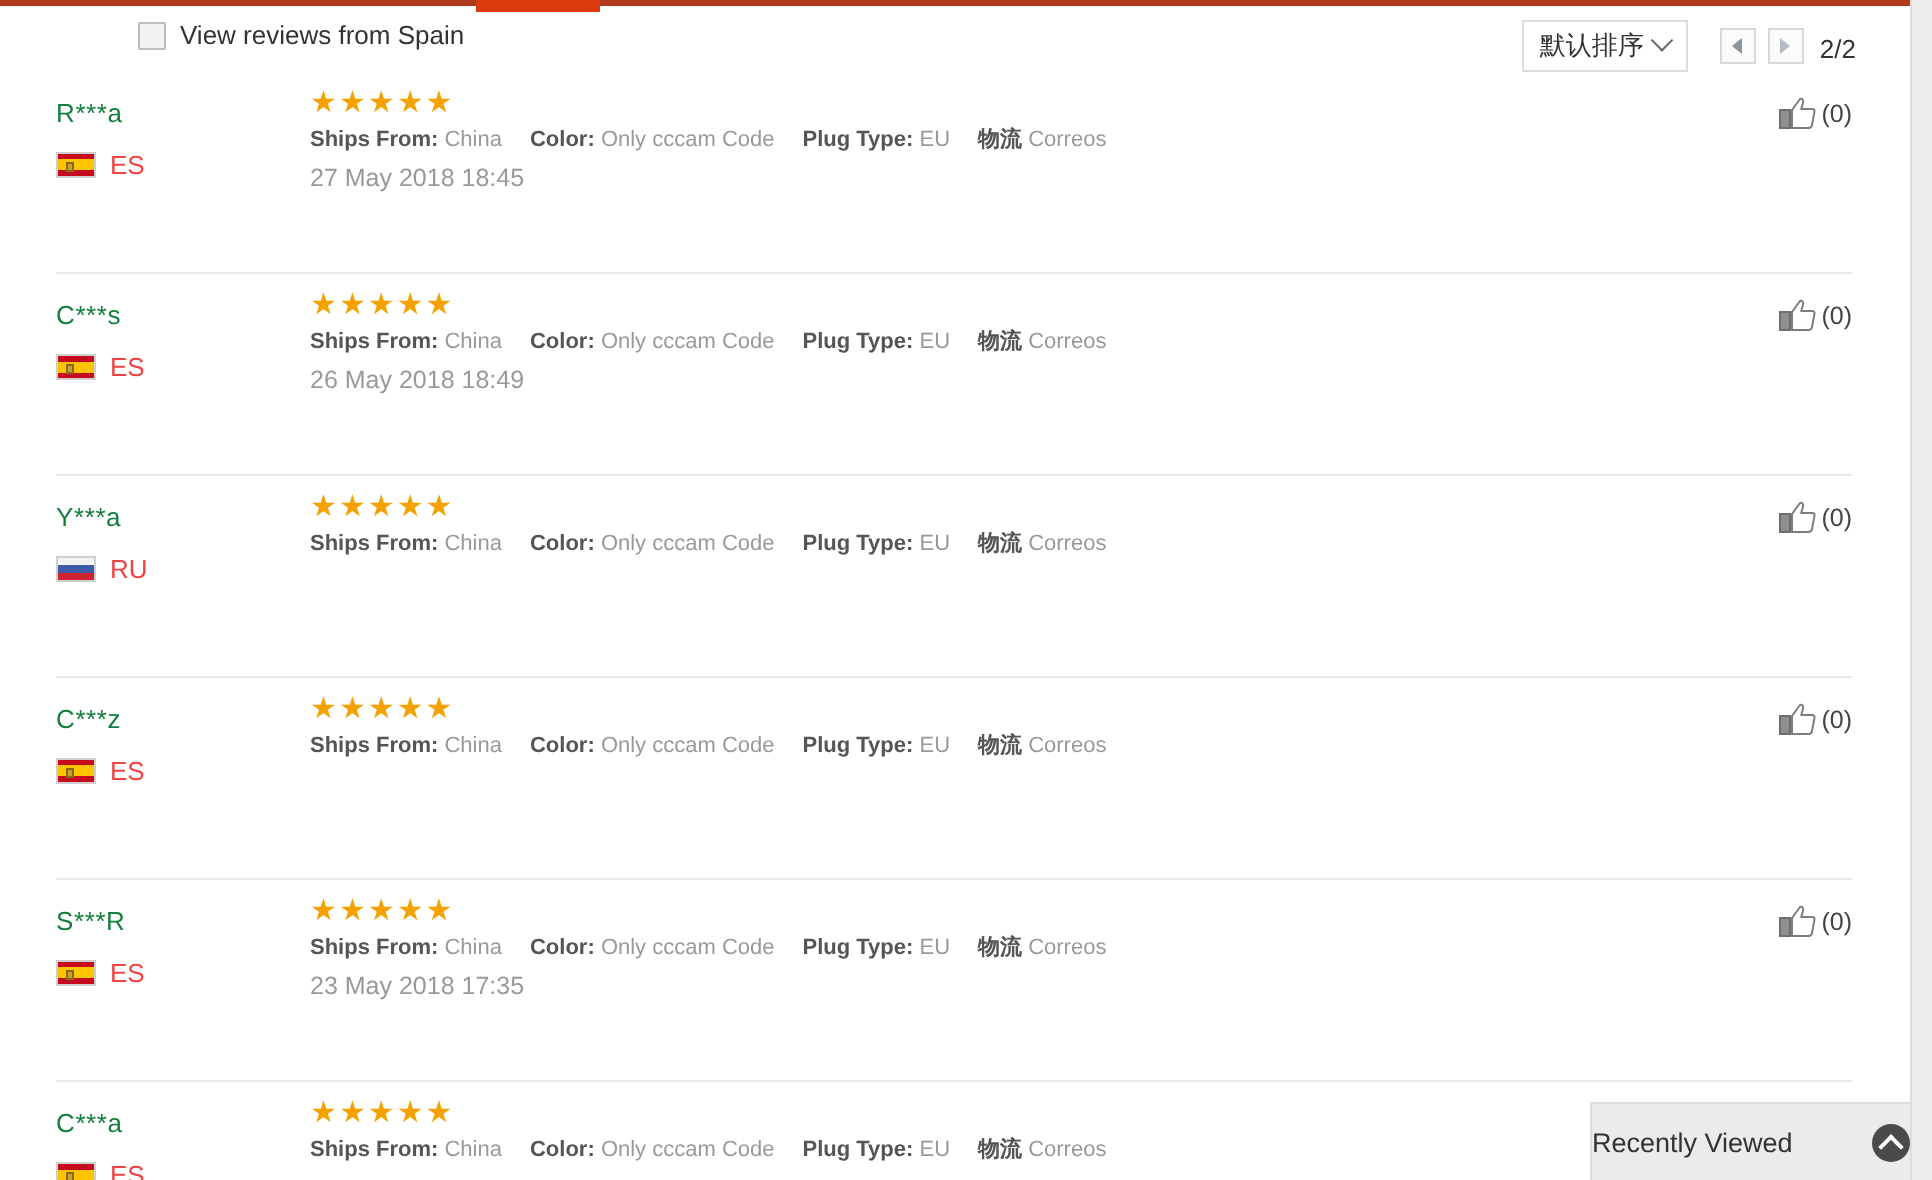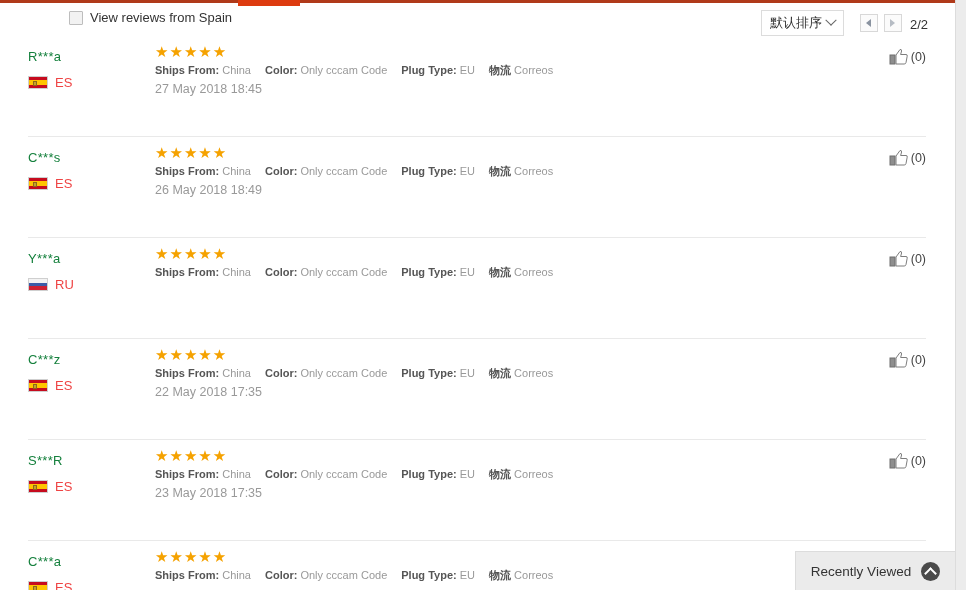--- a/index.html
+++ b/index.html
@@ -247,21 +247,21 @@
     position: absolute;
     right: 10px;
     bottom: 0;
     width: 161px;
     height: 39px;
     background: #ebebeb;
     border: 1px solid #dcdcdc;
     border-bottom: none;
     display: flex;
     align-items: center;
-    justify-content: center;
+    justify-content: space-between;
     gap: 10px;
     cursor: pointer;
     box-sizing: border-box;
   }
   #recently-viewed-label {
     font-size: 13.5px;
     color: #333;
   }
   .circle-up {
     width: 19px; height: 19px;
@@ -376,21 +376,20 @@
       <div class="reviewer">
         <div class="reviewer-name">C***z</div>
         <div class="reviewer-country">
           <span class="flag es"></span>
           <span class="country-code">ES</span>
         </div>
       </div>
       <div class="review-body">
         <div class="stars">★★★★★</div>
         <div class="attrs"><span class="attr"><span class="attr-label">Ships From:</span> <span class="attr-value">China</span></span><span class="attr"><span class="attr-label">Color:</span> <span class="attr-value">Only cccam Code</span></span><span class="attr"><span class="attr-label">Plug Type:</span> <span class="attr-value">EU</span></span><span class="attr"><span class="attr-label">物流</span> <span class="attr-value">Correos</span></span></div>
-        <div class="review-date">22 May 2018 17:35</div>
       </div>
       <div class="helpful">
         <svg width="20" height="18" viewBox="0 0 20 18">
           <rect x="1" y="7" width="5" height="9" fill="#8e8e8e" stroke="#6f6f6f" stroke-width="1"></rect>
           <path d="M7 16 V7 L11 1.5 Q12.6 1 12.6 3 L11.6 6.5 H17 Q18.6 6.5 18.2 8.2 L17 14.5 Q16.7 16 15.2 16 Z" fill="#ffffff" stroke="#7d7d7d" stroke-width="1" stroke-linejoin="round"></path>
         </svg>
         <span class="helpful-count">(0)</span>
       </div>
     </div>
     <div class="review-row">

